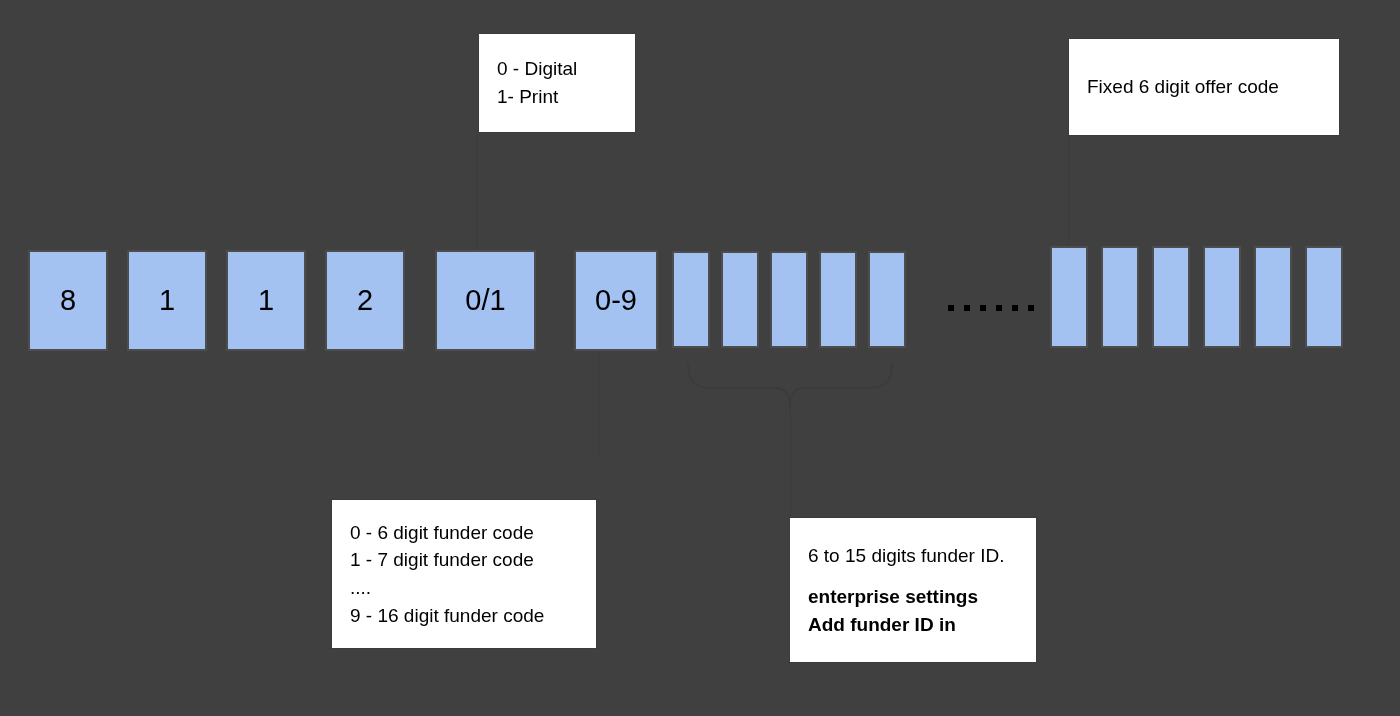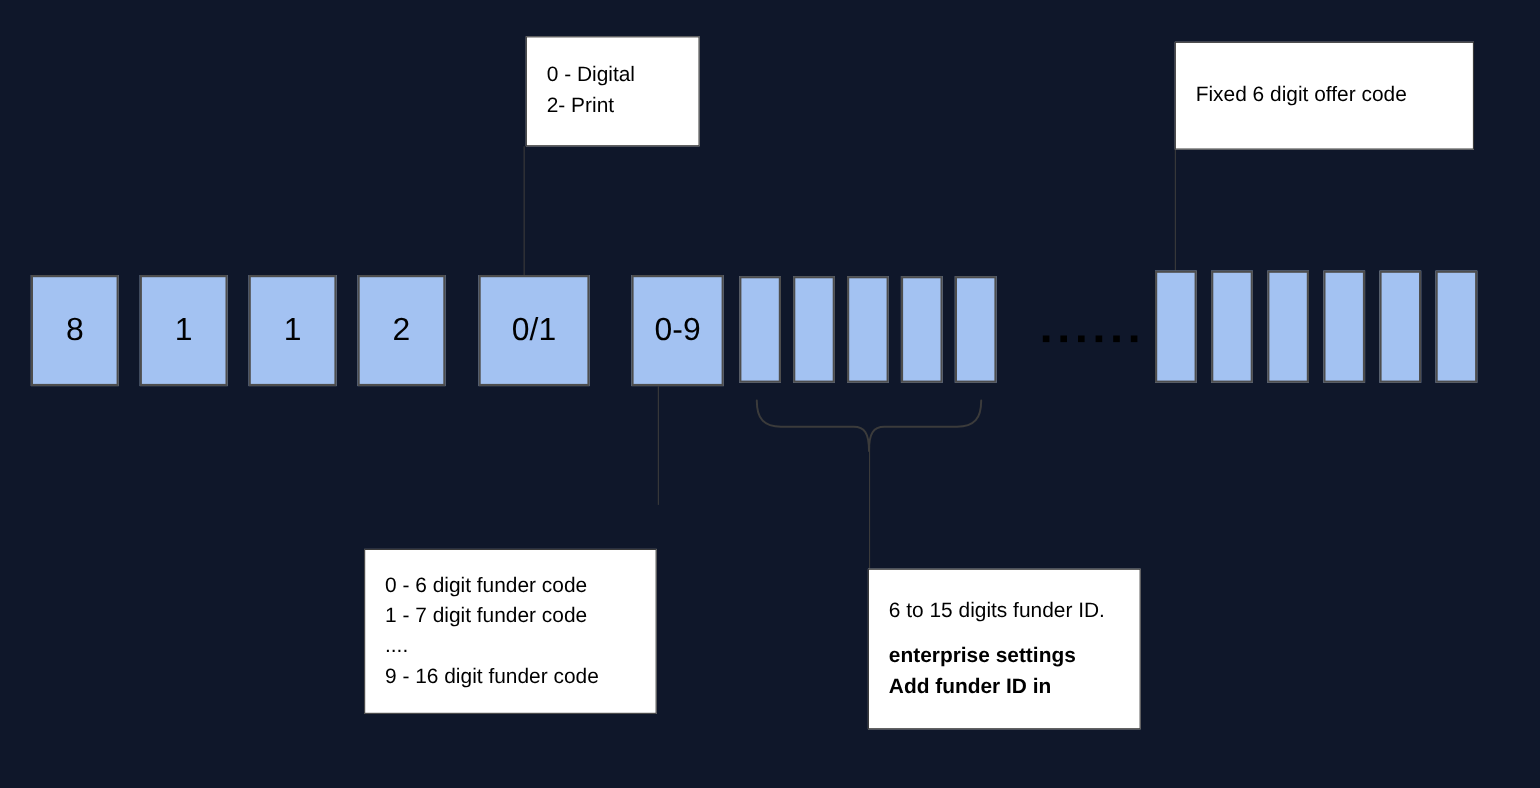--- a/index.html
+++ b/index.html
@@ -9,21 +9,21 @@
     background: #ffffff;
   }
   body {
     font-family: "Liberation Sans", sans-serif;
     color: #000000;
   }
   #canvas {
     position: relative;
     width: 1400px;
     height: 716px;
-    background: #0f172a;
+    background: #404040;
     overflow: hidden;
   }
 
   
   .cell {
     position: absolute;
     box-sizing: border-box;
     background: #a3c2f2;
     border: 2px solid #4d4d4d;
     display: flex;
@@ -88,21 +88,21 @@
   }
   .brace svg { display: block; }
 </style>
 </head>
 <body>
 
 <div id="canvas">
 
   <div class="callout" style="left:478px; top:33px; width:158px; height:100px;">
     <div class="line">0 - Digital</div>
-    <div class="line">2- Print</div>
+    <div class="line">1- Print</div>
   </div>
   <div class="vline" style="left:476px; top:133px; height:117px;"></div>
 
   <div class="callout" style="left:1068px; top:38px; width:272px; height:98px;justify-content:center;">
     <div class="line">Fixed 6 digit offer code</div>
   </div>
   <div class="vline" style="left:1068px; top:136px; height:110px;"></div>
 
   <div class="cell" style="left:28px; top:250px; width:80px; height:101px;">
     <span class="cell-label">8</span>

